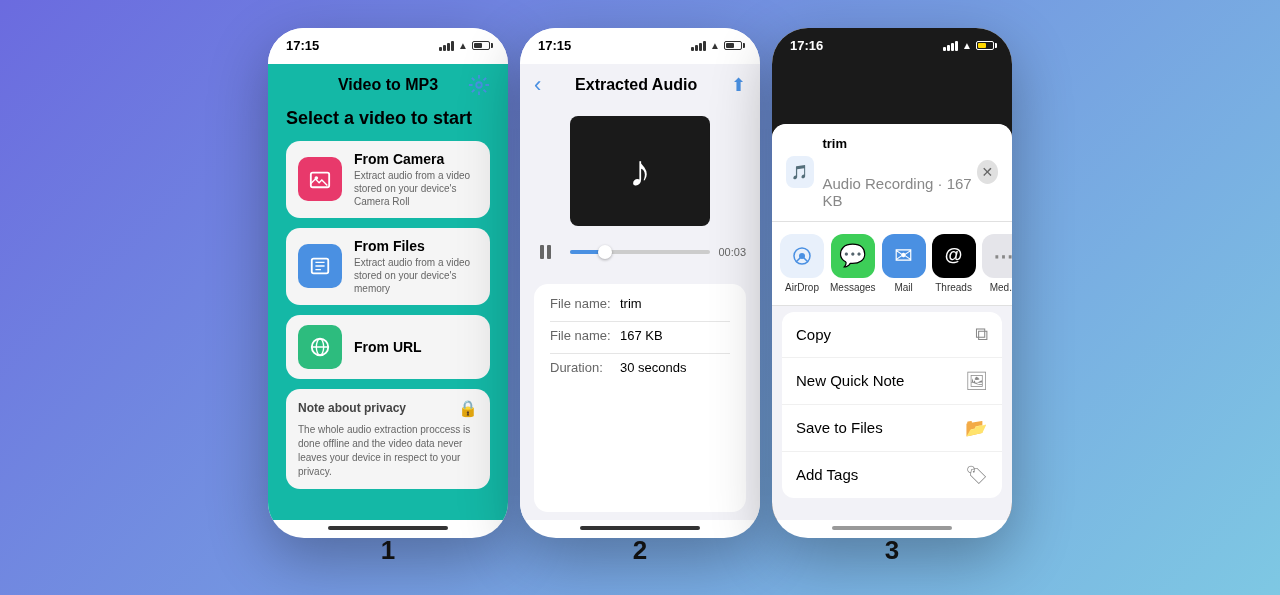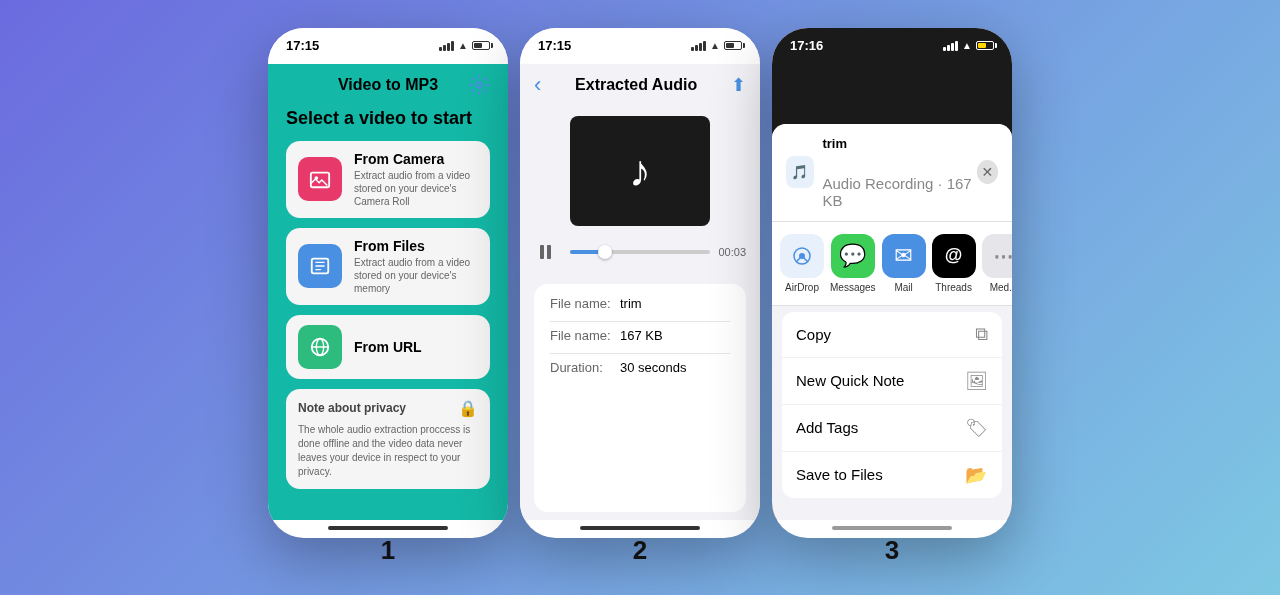--- a/index.html
+++ b/index.html
@@ -720,26 +720,26 @@
           <div class="share-actions">
             <div class="share-action-item">
               <span class="share-action-label">Copy</span>
               <span class="share-action-icon">⧉</span>
             </div>
             <div class="share-action-item">
               <span class="share-action-label">New Quick Note</span>
               <span class="share-action-icon">🖼</span>
             </div>
             <div class="share-action-item">
+              <span class="share-action-label">Save to Files</span>
+              <span class="share-action-icon">📂</span>
+            </div>
+            <div class="share-action-item">
               <span class="share-action-label">Add Tags</span>
               <span class="share-action-icon">🏷</span>
-            </div>
-            <div class="share-action-item">
-              <span class="share-action-label">Save to Files</span>
-              <span class="share-action-icon">📂</span>
             </div>
           </div>
 
         </div>
       </div>
 
       <div class="home-indicator" style="background:#999;"></div>
     </div>
     <div class="screen-number">3</div>
   </div>

